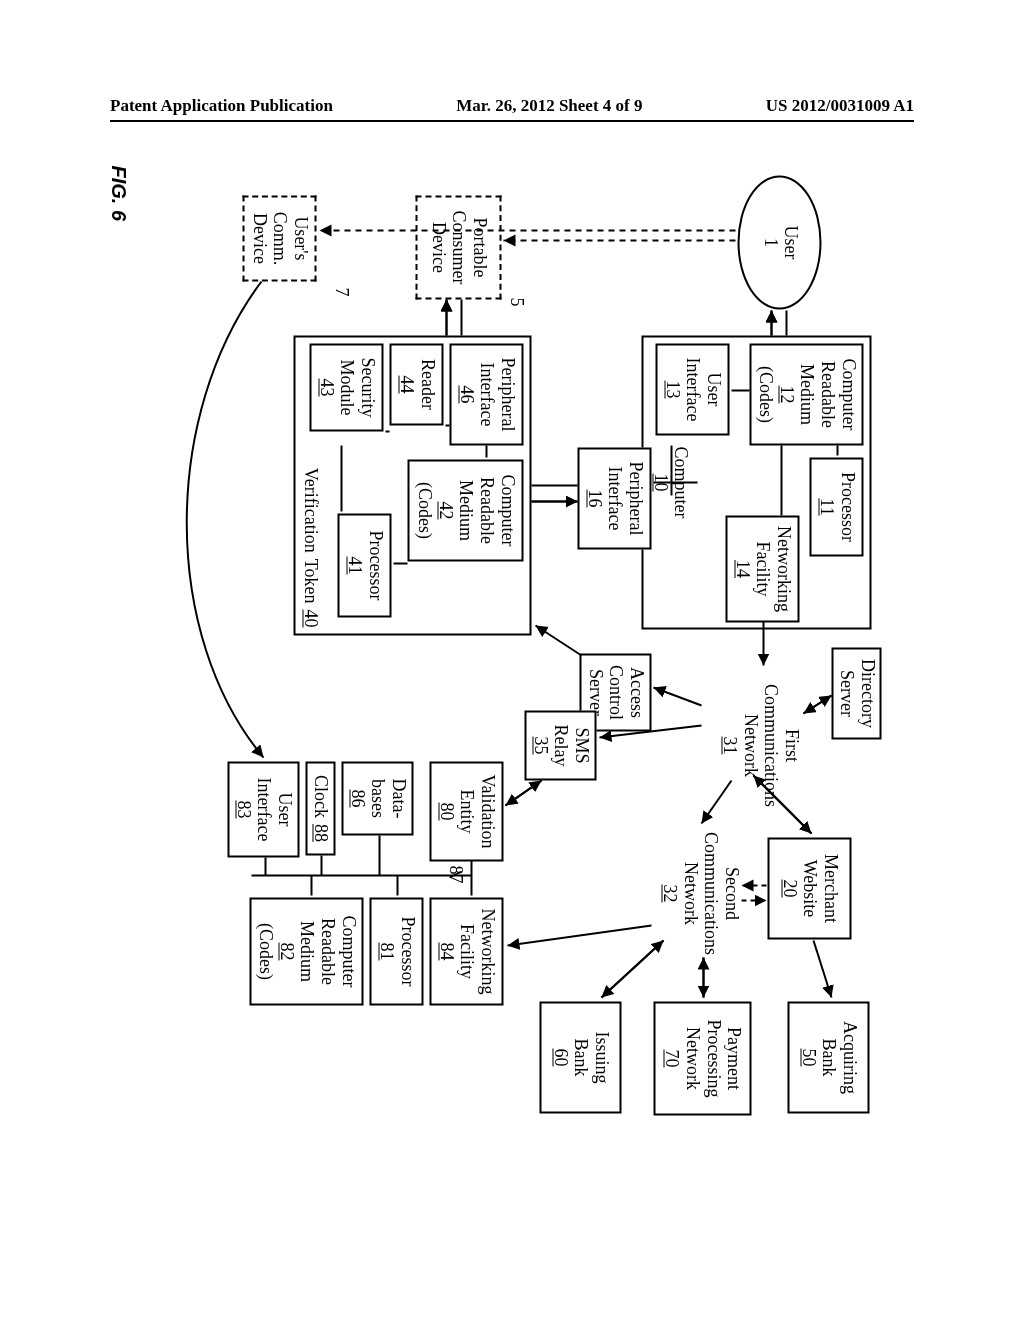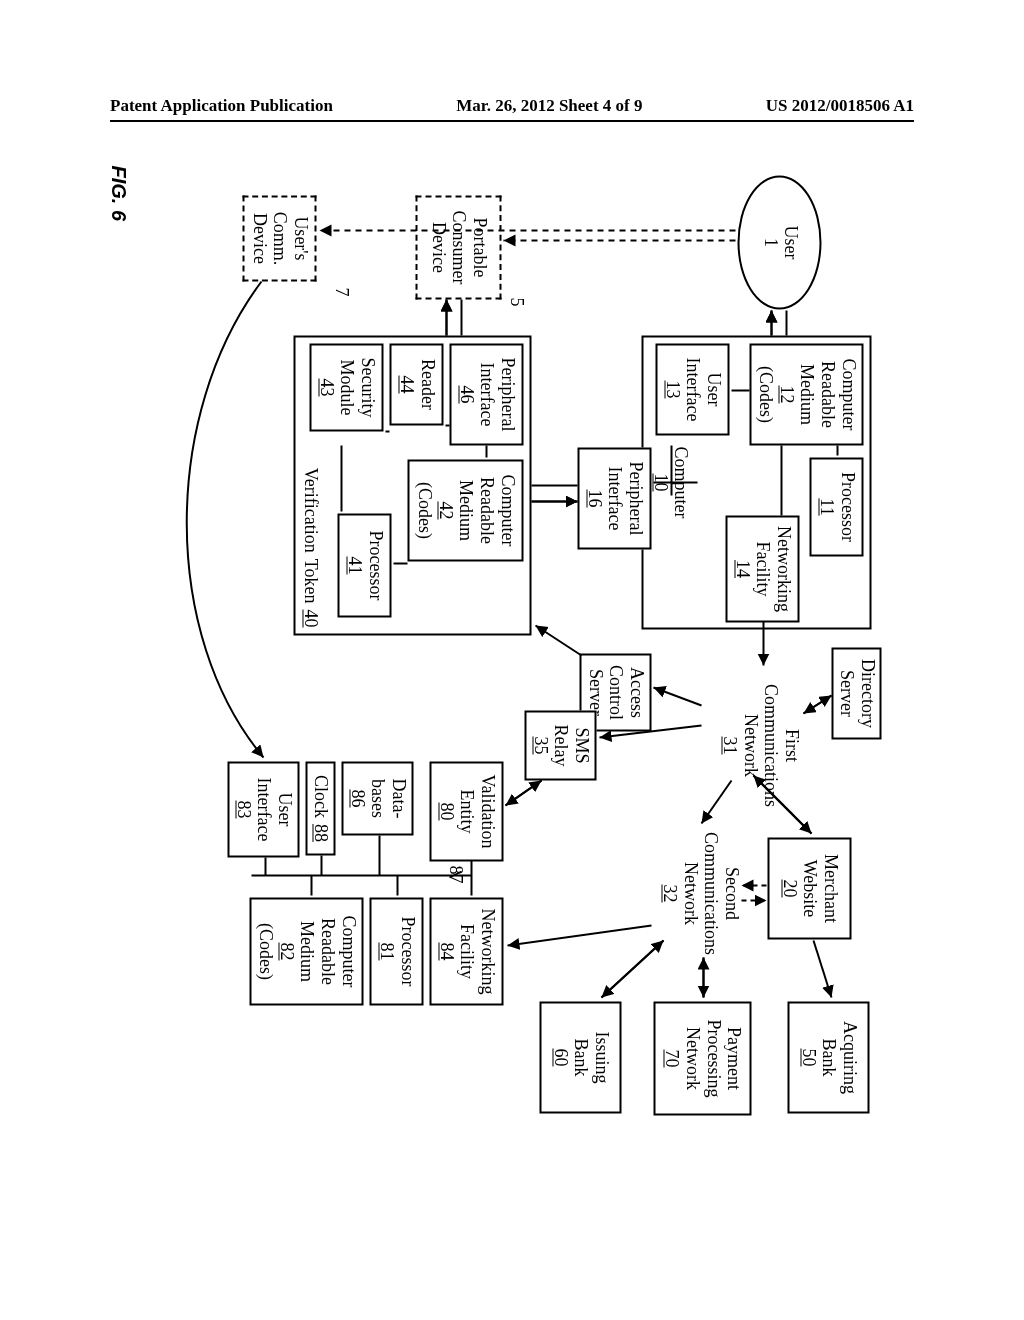--- a/index.html
+++ b/index.html
@@ -15,21 +15,21 @@
 .figlabel{position:absolute;left:0;bottom:0;font-size:20px;font-weight:bold;font-style:italic;font-family:Arial,sans-serif}
 svg.arrows{position:absolute;left:0;top:0;width:960px;height:775px;pointer-events:none}
 </style>
 </head>
 <body>
 
 <div class="page">
   <div class="hdr">
     <span>Patent Application Publication</span>
     <span>Mar. 26, 2012  Sheet 4 of 9</span>
-    <span>US 2012/0018506 A1</span>
+    <span>US 2012/0031009 A1</span>
   </div>
   <div class="hdrline"></div>
 
   <div class="figwrap">
     <div class="rot">
 
       <div class="user" style="left:10px;top:60px">
         <span>User</span>
         <span class="num">1</span>
       </div>

